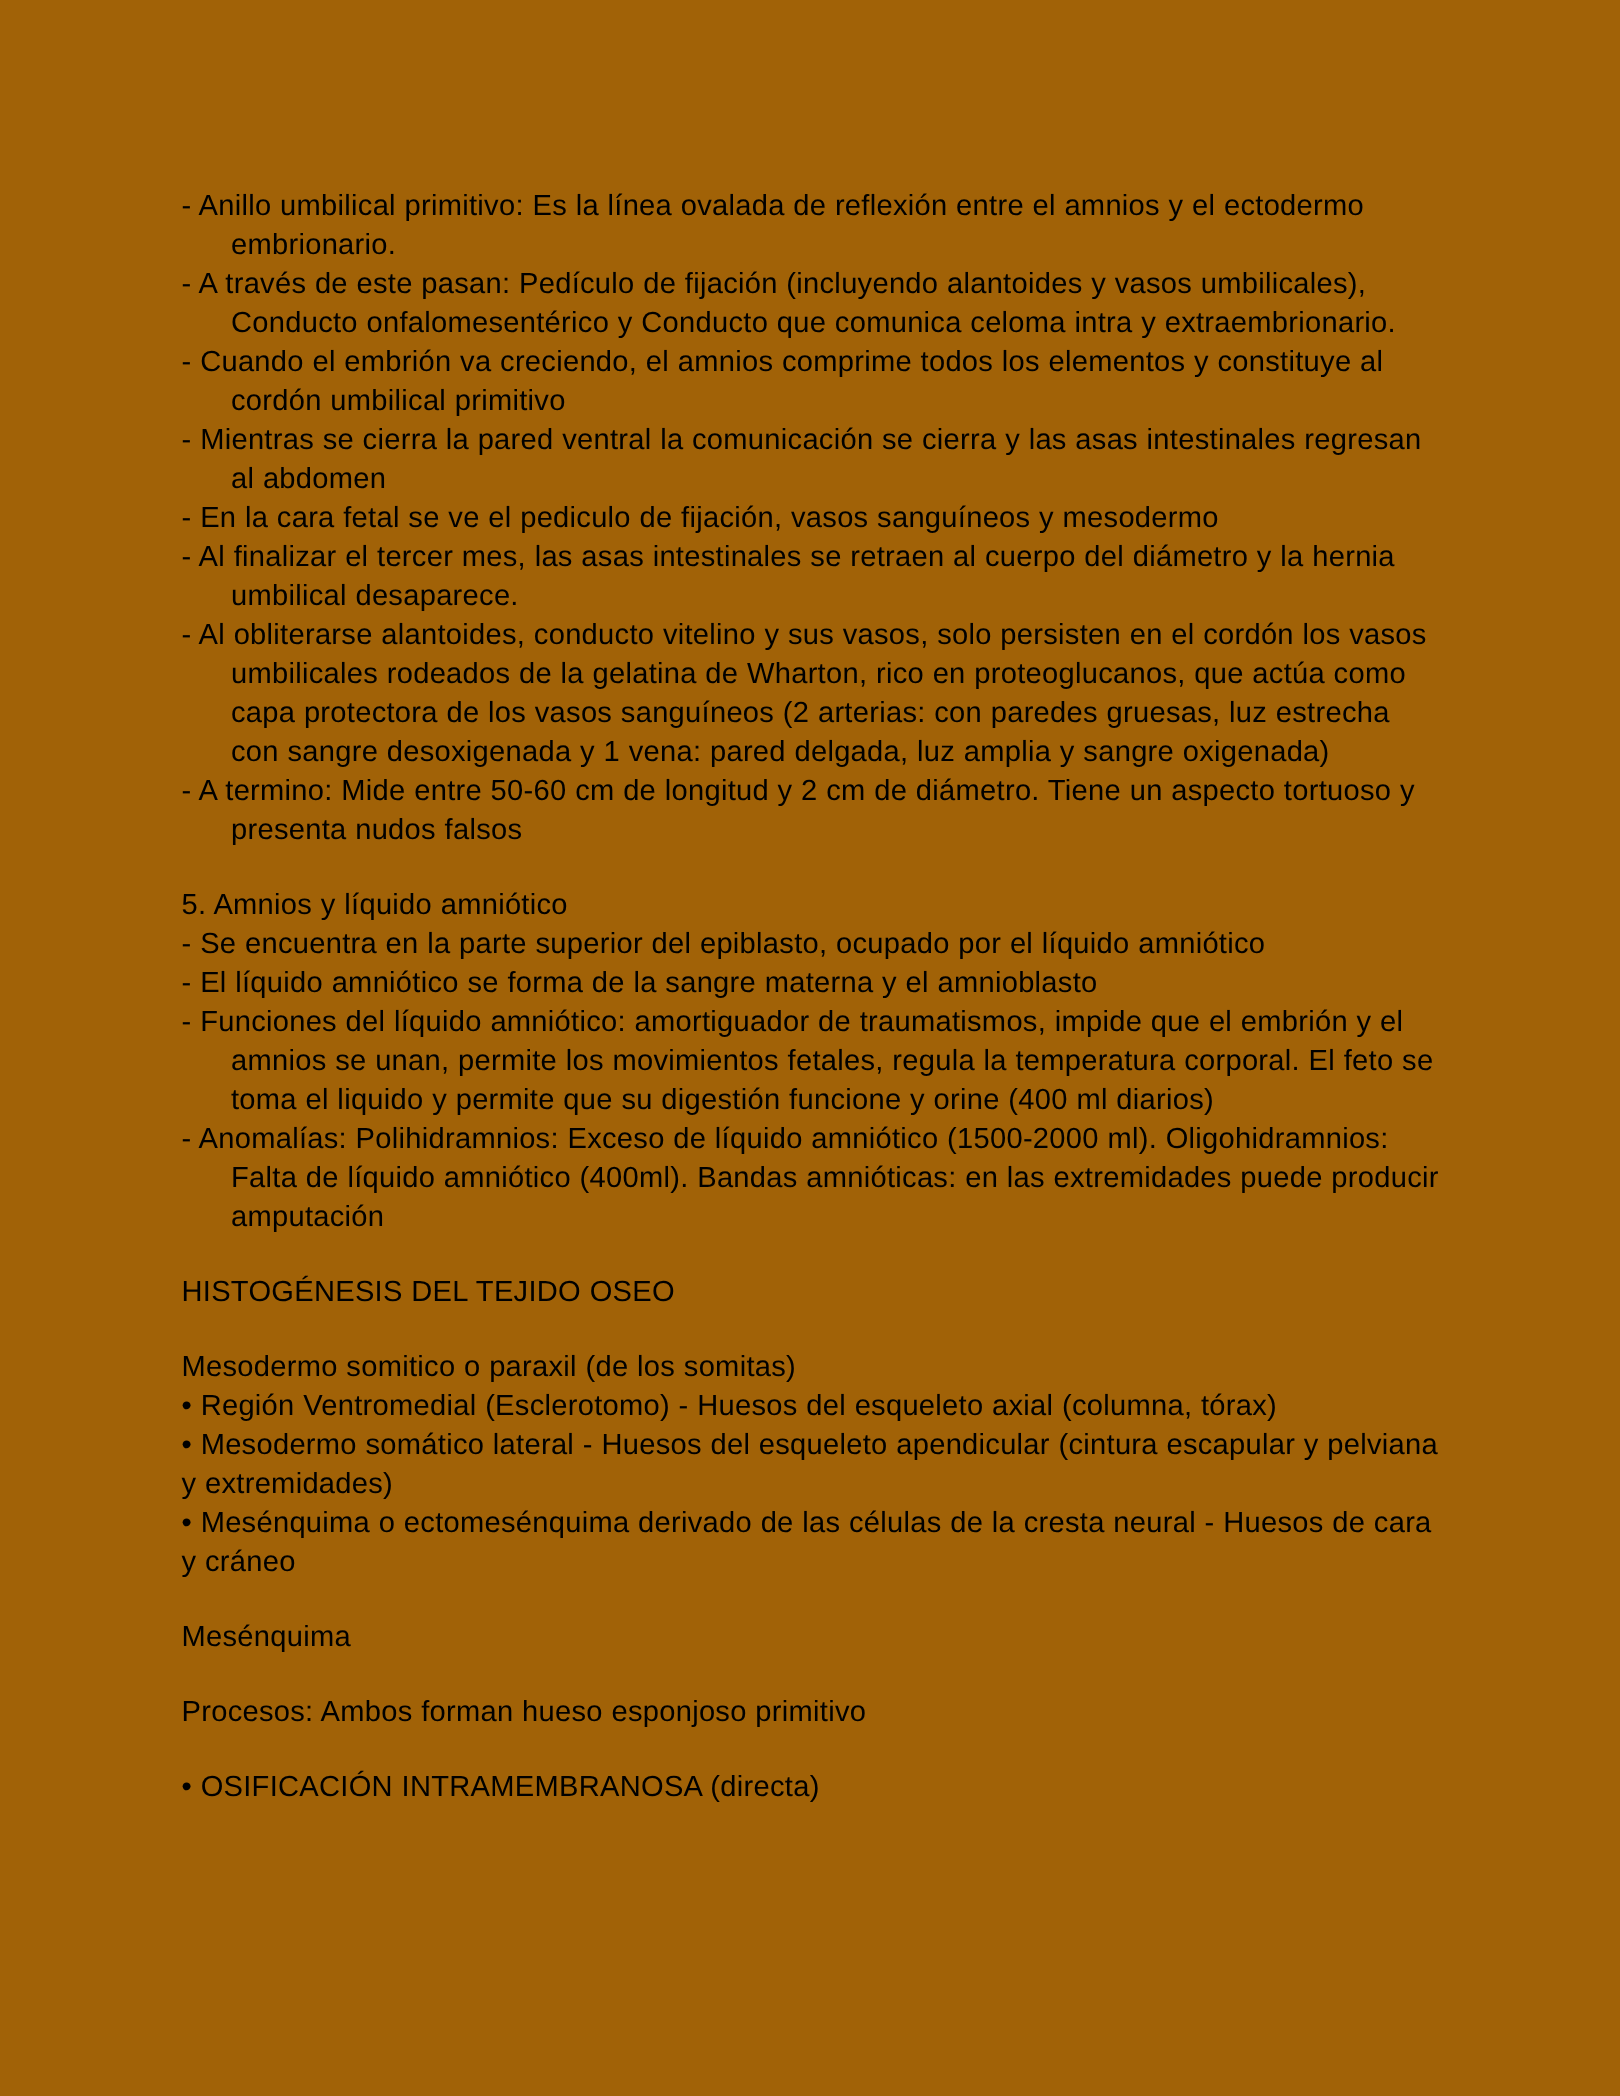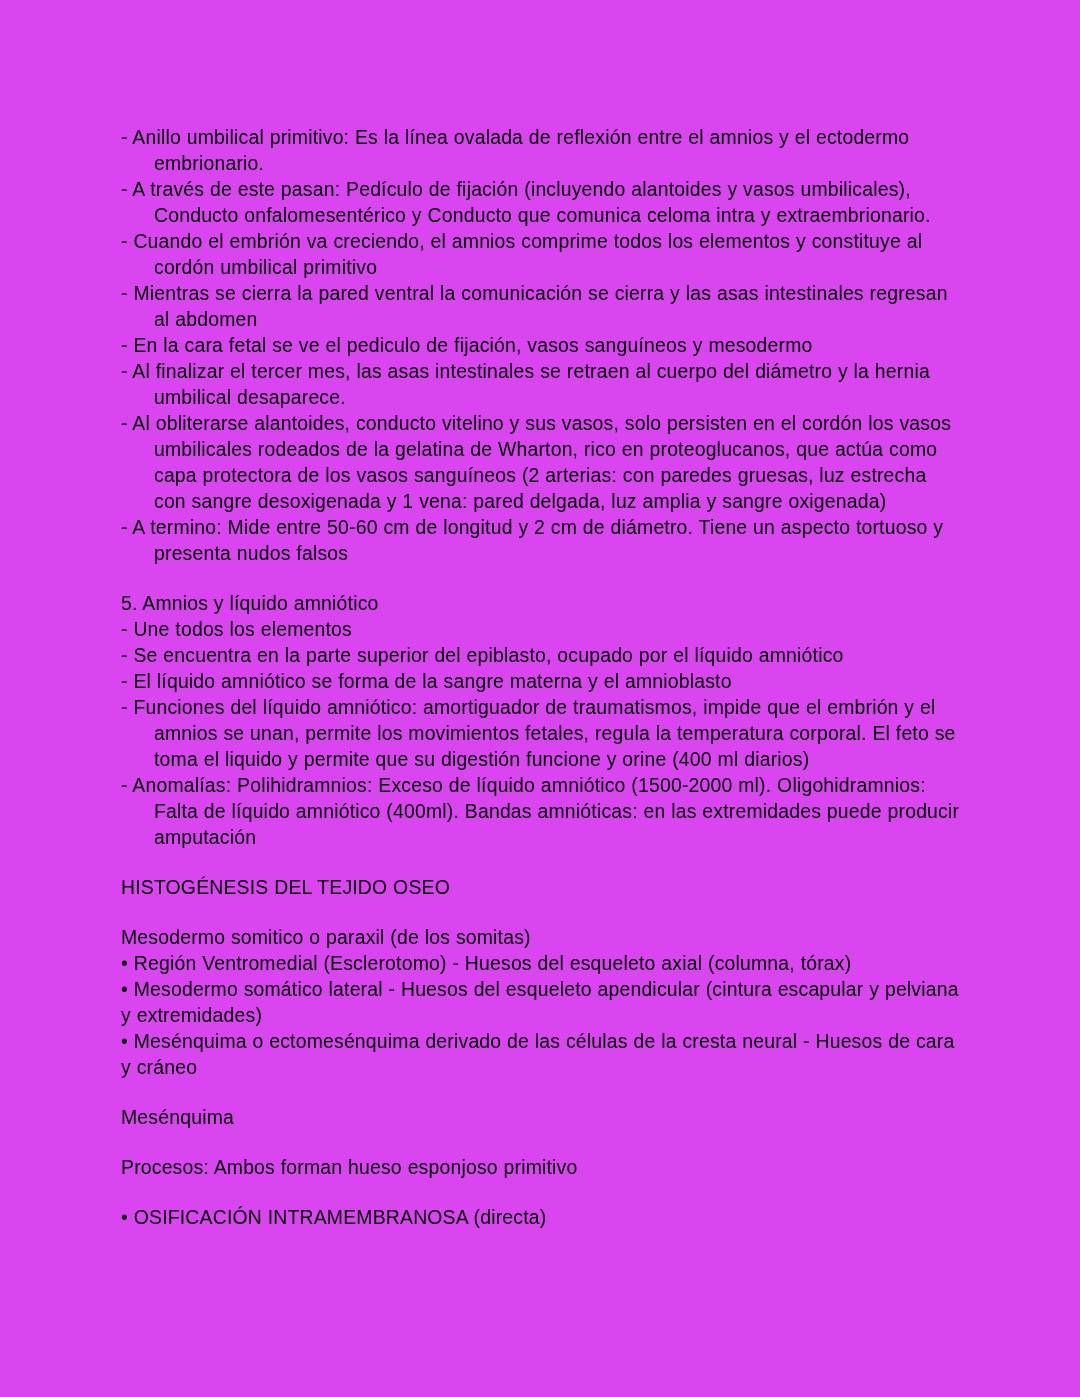--- a/index.html
+++ b/index.html
@@ -58,35 +58,34 @@
     text-indent: 0;
   }
   p.plain {
     padding-left: 0;
     text-indent: 0;
   }
 </style>
 </head>
 <body style="background: rgb(255, 255, 255);">
 
-<div class="page" style="background: #d946ef; color: rgb(0, 0, 0);">
+<div class="page" style="background: #a16207; color: rgb(0, 0, 0);">
   <div class="content" id="content-root">
       <div class="block">
         <p class="line dash">- Anillo umbilical primitivo: Es la línea ovalada de reflexión entre el amnios y el ectodermo embrionario.</p>
         <p class="line dash">- A través de este pasan: Pedículo de fijación (incluyendo alantoides y vasos umbilicales), Conducto onfalomesentérico y Conducto que comunica celoma intra y extraembrionario.</p>
         <p class="line dash">- Cuando el embrión va creciendo, el amnios comprime todos los elementos y constituye al cordón umbilical primitivo</p>
         <p class="line dash">- Mientras se cierra la pared ventral la comunicación se cierra y las asas intestinales regresan al abdomen</p>
         <p class="line dash">- En la cara fetal se ve el pediculo de fijación, vasos sanguíneos y mesodermo</p>
         <p class="line dash">- Al finalizar el tercer mes, las asas intestinales se retraen al cuerpo del diámetro y la hernia umbilical desaparece.</p>
         <p class="line dash">- Al obliterarse alantoides, conducto vitelino y sus vasos, solo persisten en el cordón los vasos umbilicales rodeados de la gelatina de Wharton, rico en proteoglucanos, que actúa como capa protectora de los vasos sanguíneos (2 arterias: con paredes gruesas, luz estrecha con sangre desoxigenada y 1 vena: pared delgada, luz amplia y sangre oxigenada)</p>
         <p class="line dash">- A termino: Mide entre 50-60 cm de longitud y 2 cm de diámetro. Tiene un aspecto tortuoso y presenta nudos falsos</p>
       </div>
       <div class="block">
         <p class="line plain">5. Amnios y líquido amniótico</p>
-        <p class="line dash-narrow">- Une todos los elementos</p>
         <p class="line dash-narrow">- Se encuentra en la parte superior del epiblasto, ocupado por el líquido amniótico</p>
         <p class="line dash-narrow">- El líquido amniótico se forma de la sangre materna y el amnioblasto</p>
         <p class="line dash">- Funciones del líquido amniótico: amortiguador de traumatismos, impide que el embrión y el amnios se unan, permite los movimientos fetales, regula la temperatura corporal. El feto se toma el liquido y permite que su digestión funcione y orine (400 ml diarios)</p>
         <p class="line dash">- Anomalías: Polihidramnios: Exceso de líquido amniótico (1500-2000 ml). Oligohidramnios: Falta de líquido amniótico (400ml). Bandas amnióticas: en las extremidades puede producir amputación</p>
       </div>
       <div class="block">
         <p class="line plain">HISTOGÉNESIS DEL TEJIDO OSEO</p>
       </div>
       <div class="block">
         <p class="line plain">Mesodermo somitico o paraxil (de los somitas)</p>

